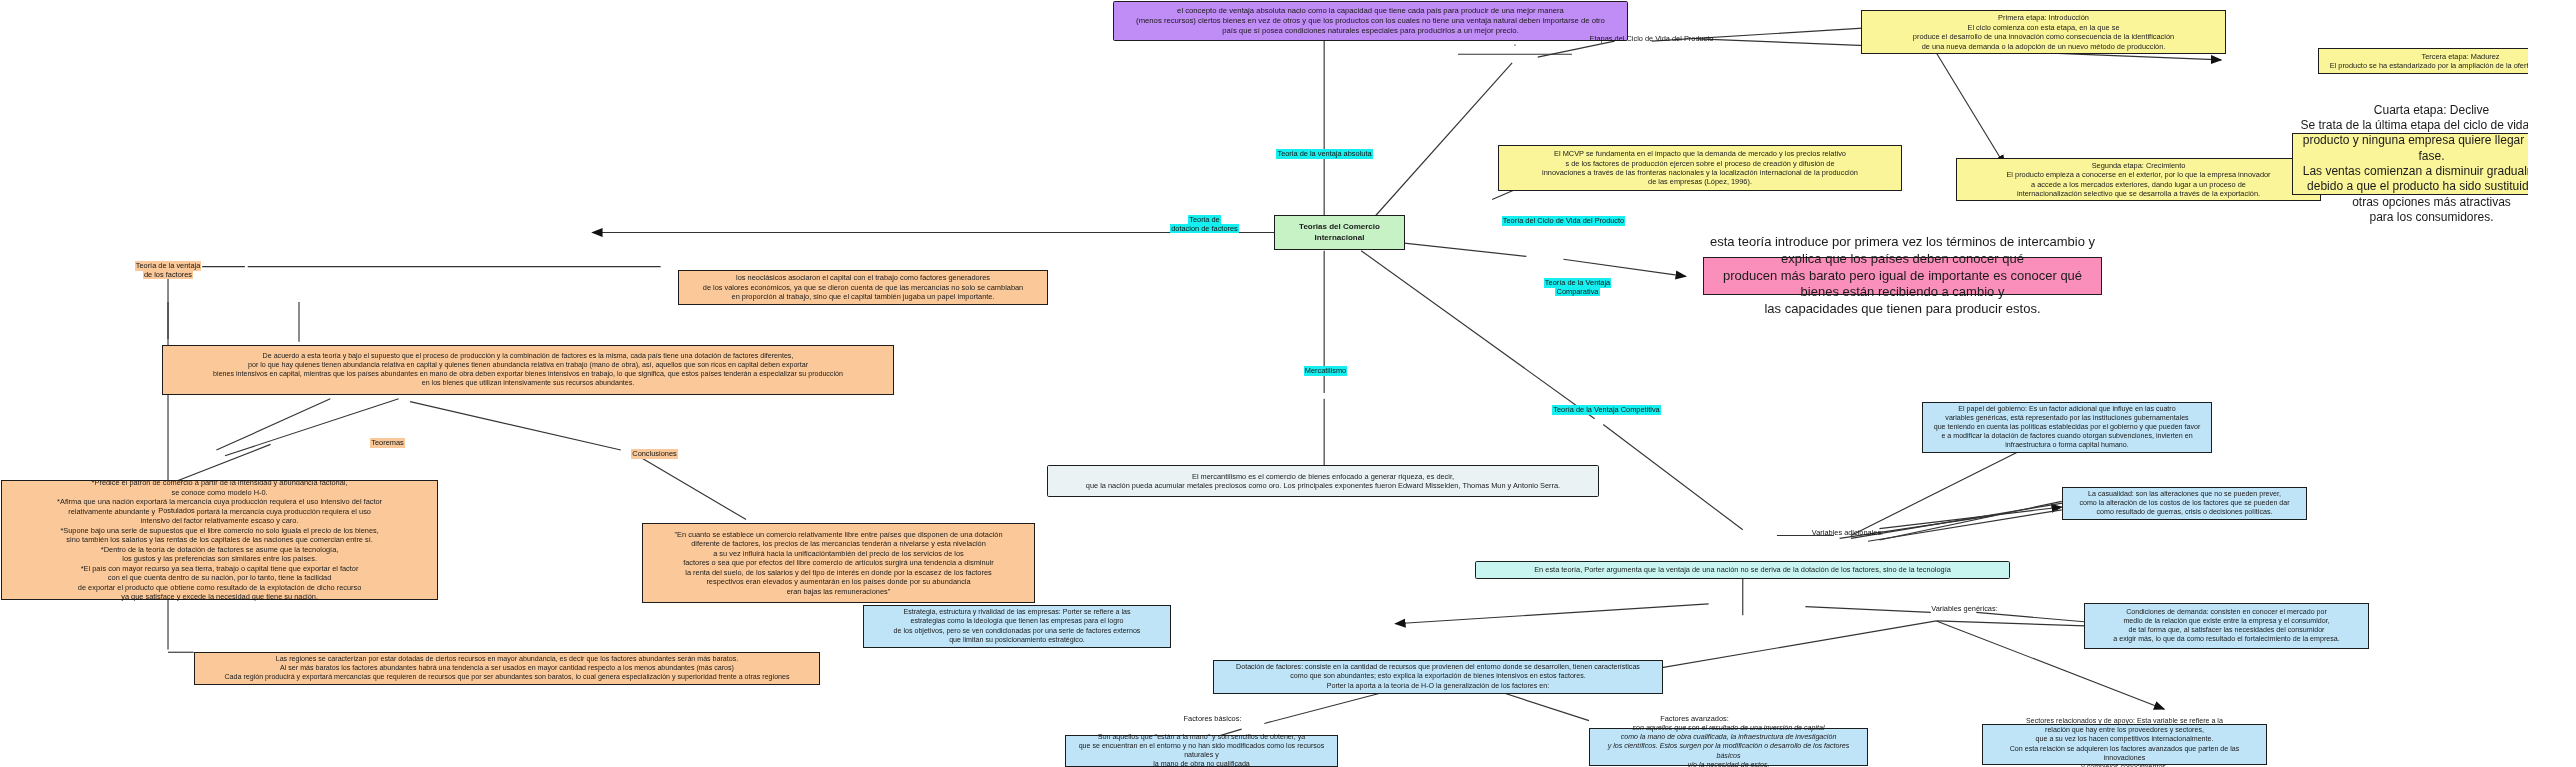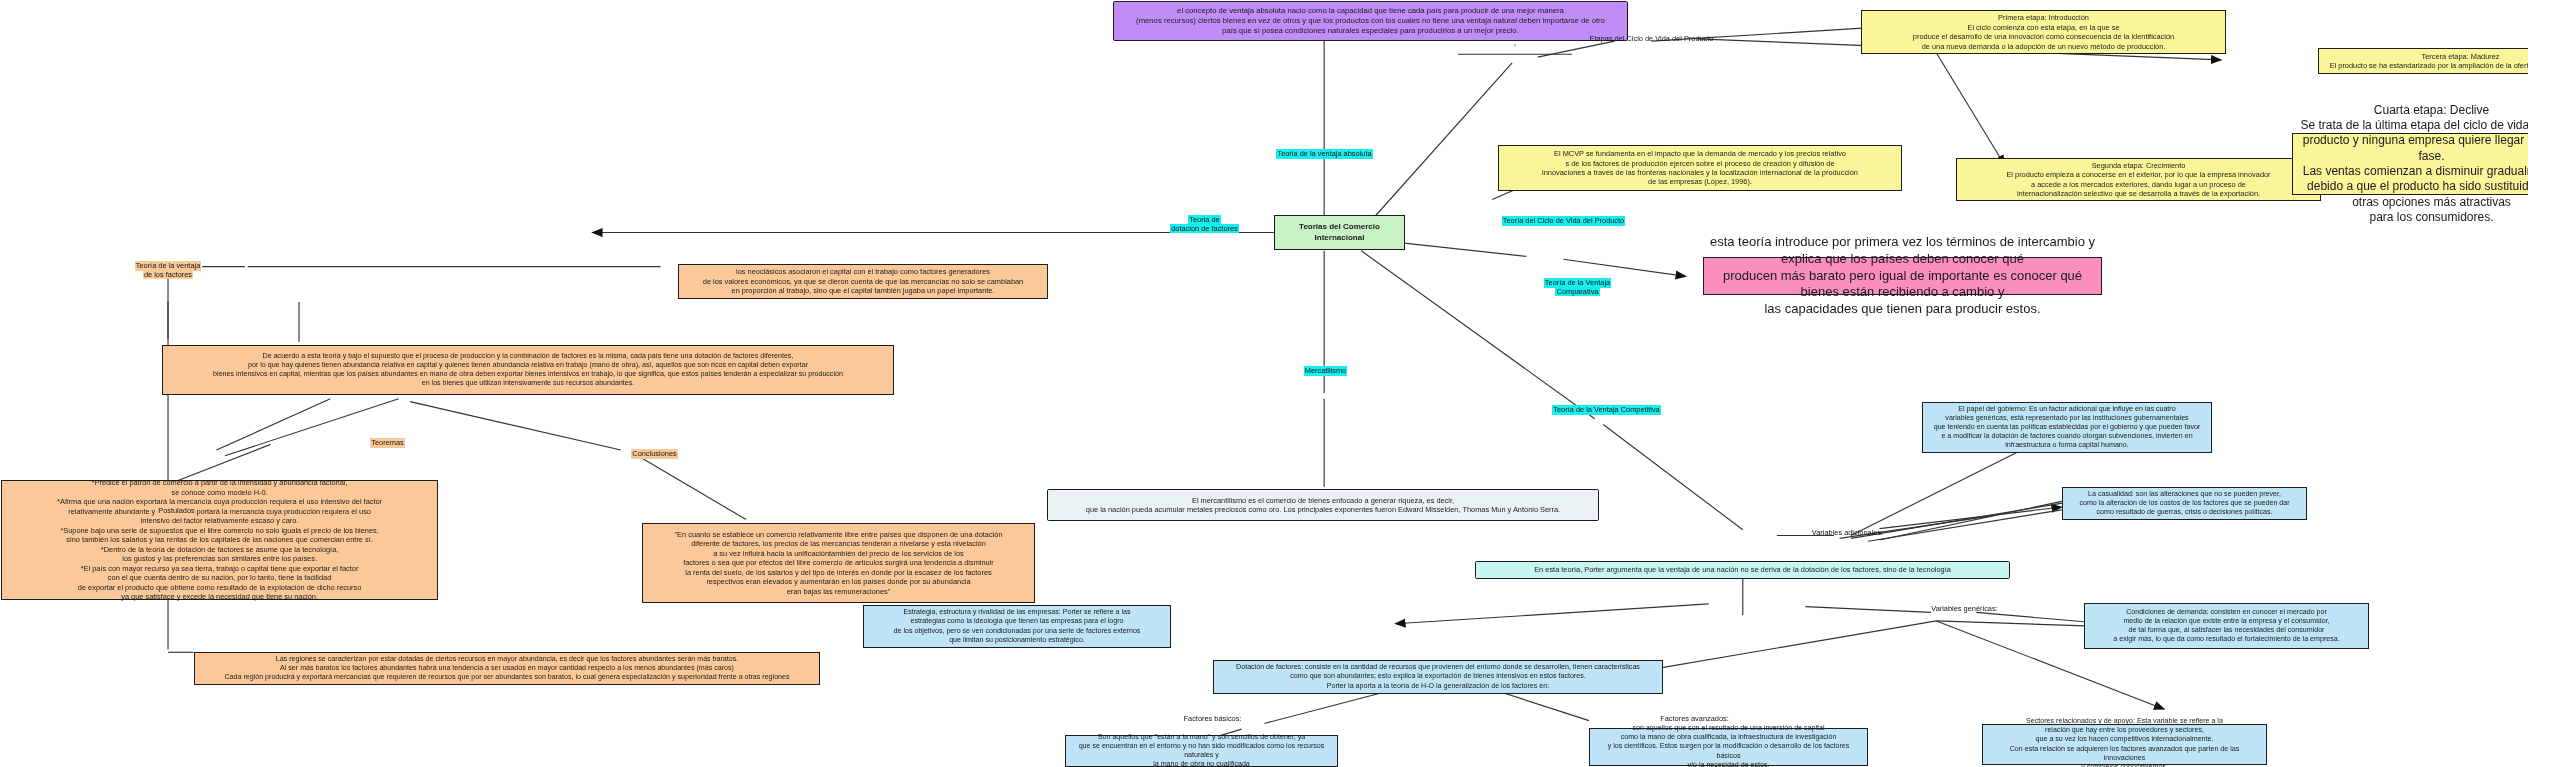--- a/index.html
+++ b/index.html
@@ -43,21 +43,21 @@
   }
   .node.sq {
     border-radius: 1.7px;
   }
   .n-purple  { background: #c08cf5; }
   .n-yellow  { background: #fbf59a; }
   .n-green   { background: #c6f2c6; }
   .n-pink    { background: #fb8fbb; }
   .n-orange  { background: #fbc999; }
   .n-bluel   { background: #bfe3f7; }
-  .n-paleblue{ background: #eaf2f4; margin-top: 24px; }
+  .n-paleblue{ background: #eaf2f4; }
   .n-cyanbox { background: #c9f5f1; }
 
   .label {
     position: absolute;
     z-index: 6;
     text-align: center;
     line-height: 1.2;
     white-space: pre-line;
     color: #141414;
   }
@@ -186,21 +186,21 @@
 Las ventas comienzan a disminuir gradualmente
 debido a que el producto ha sido sustituido por otras opciones más atractivas
 para los consumidores.</div>
 
   <div class="node n-green" style="left:1274px; top:215px; width:131px; height:35px; font-size:8px; font-weight:600;">Teorias del Comercio Internacional</div>
 
   <div class="node n-pink" style="left:1703px; top:257px; width:399px; height:38px; font-size:13px;">esta teoría introduce por primera vez los términos de intercambio y explica que los países deben conocer qué
 producen más barato pero igual de importante es conocer qué bienes están recibiendo a cambio y
 las capacidades que tienen para producir estos.</div>
 
-  <div class="node n-orange" style="left:678px; top:264px; width:370px; height:35px; font-size:7.4px;">los neoclásicos asociaron el capital con el trabajo como factores generadores
+  <div class="node n-orange" style="left:678px; top:270px; width:370px; height:35px; font-size:7.4px;">los neoclásicos asociaron el capital con el trabajo como factores generadores
 de los valores económicos, ya que se dieron cuenta de que las mercancías no solo se cambiaban
 en proporción al trabajo, sino que el capital también jugaba un papel importante.</div>
 
   <div class="node n-orange" style="left:162px; top:345px; width:732px; height:50px; font-size:7.1px;">De acuerdo a esta teoría y bajo el supuesto que el proceso de producción y la combinación de factores es la misma, cada país tiene una dotación de factores diferentes,
 por lo que hay quienes tienen abundancia relativa en capital y quienes tienen abundancia relativa en trabajo (mano de obra), así, aquellos que son ricos en capital deben exportar
 bienes intensivos en capital, mientras que los países abundantes en mano de obra deben exportar bienes intensivos en trabajo, lo que significa, que estos países tenderán a especializar su producción
 en los bienes que utilizan intensivamente sus recursos abundantes.</div>
 
   <div class="node n-orange" style="left:1.1px; top:480px; width:437px; height:120px; font-size:7.4px;">*Predice el patrón de comercio a partir de la intensidad y abundancia factorial,
 se conoce como modelo H-0.
@@ -254,21 +254,21 @@
 a exigir más, lo que da como resultado el fortalecimiento de la empresa.</div>
 
   <div class="node n-bluel" style="left:1213px; top:660px; width:450px; height:34px; font-size:7.1px;">Dotación de factores: consiste en la cantidad de recursos que provienen del entorno donde se desarrollen, tienen características
 como que son abundantes; esto explica la exportación de bienes intensivos en estos factores.
 Porter la aporta a la teoría de H-O la generalización de los factores en:</div>
 
   <div class="node n-bluel" style="left:1065px; top:735px; width:273px; height:32px; font-size:7.1px;">Son aquellos que "están a la mano" y son sencillos de obtener, ya
 que se encuentran en el entorno y no han sido modificados como los recursos naturales y
 la mano de obra no cualificada</div>
 
-  <div class="node n-bluel" style="left:1589px; top:728px; width:279px; height:38px; font-size:7.1px;">son aquellos que son el resultado de una inversión de capital
+  <div class="node n-bluel" style="left:1589px; top:728px; width:279px; height:38px; font-size:7.1px;font-style:italic;">son aquellos que son el resultado de una inversión de capital
 como la mano de obra cualificada, la infraestructura de investigación
 y los científicos. Estos surgen por la modificación o desarrollo de los factores básicos
 y/o la necesidad de estos.</div>
 
   <div class="node n-bluel" style="left:1982px; top:724px; width:285px; height:41px; font-size:7.1px;">Sectores relacionados y de apoyo: Esta variable se refiere a la
 relación que hay entre los proveedores y sectores,
 que a su vez los hacen competitivos internacionalmente.
 Con esta relación se adquieren los factores avanzados que parten de las innovaciones
 y complejos conocimientos.</div>
 

